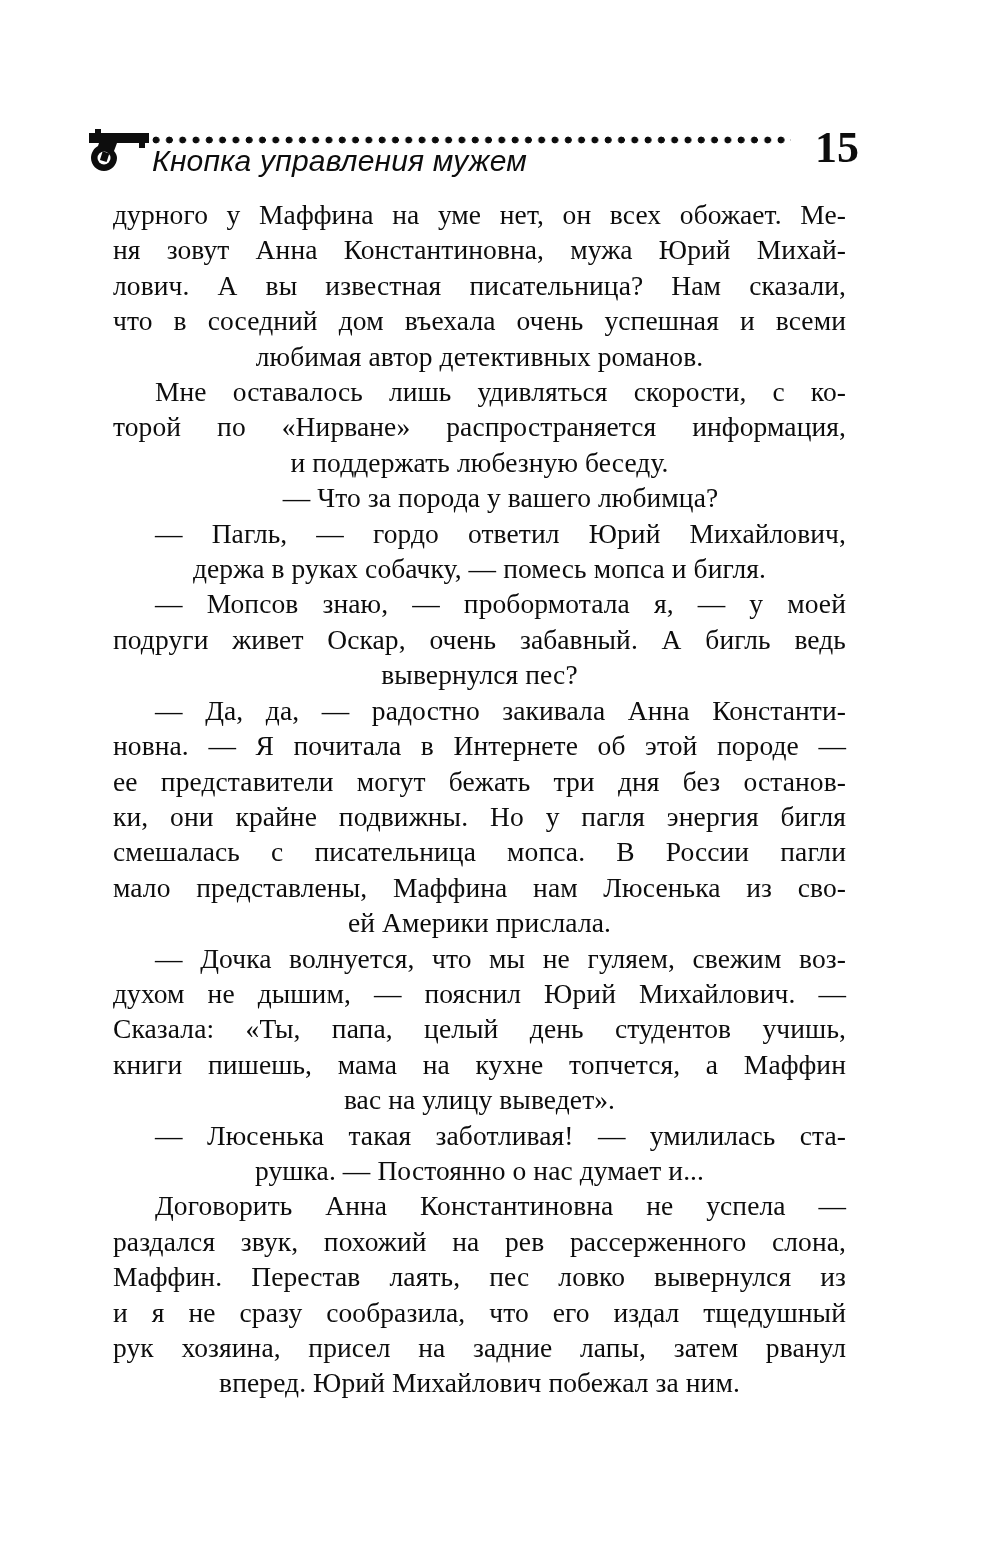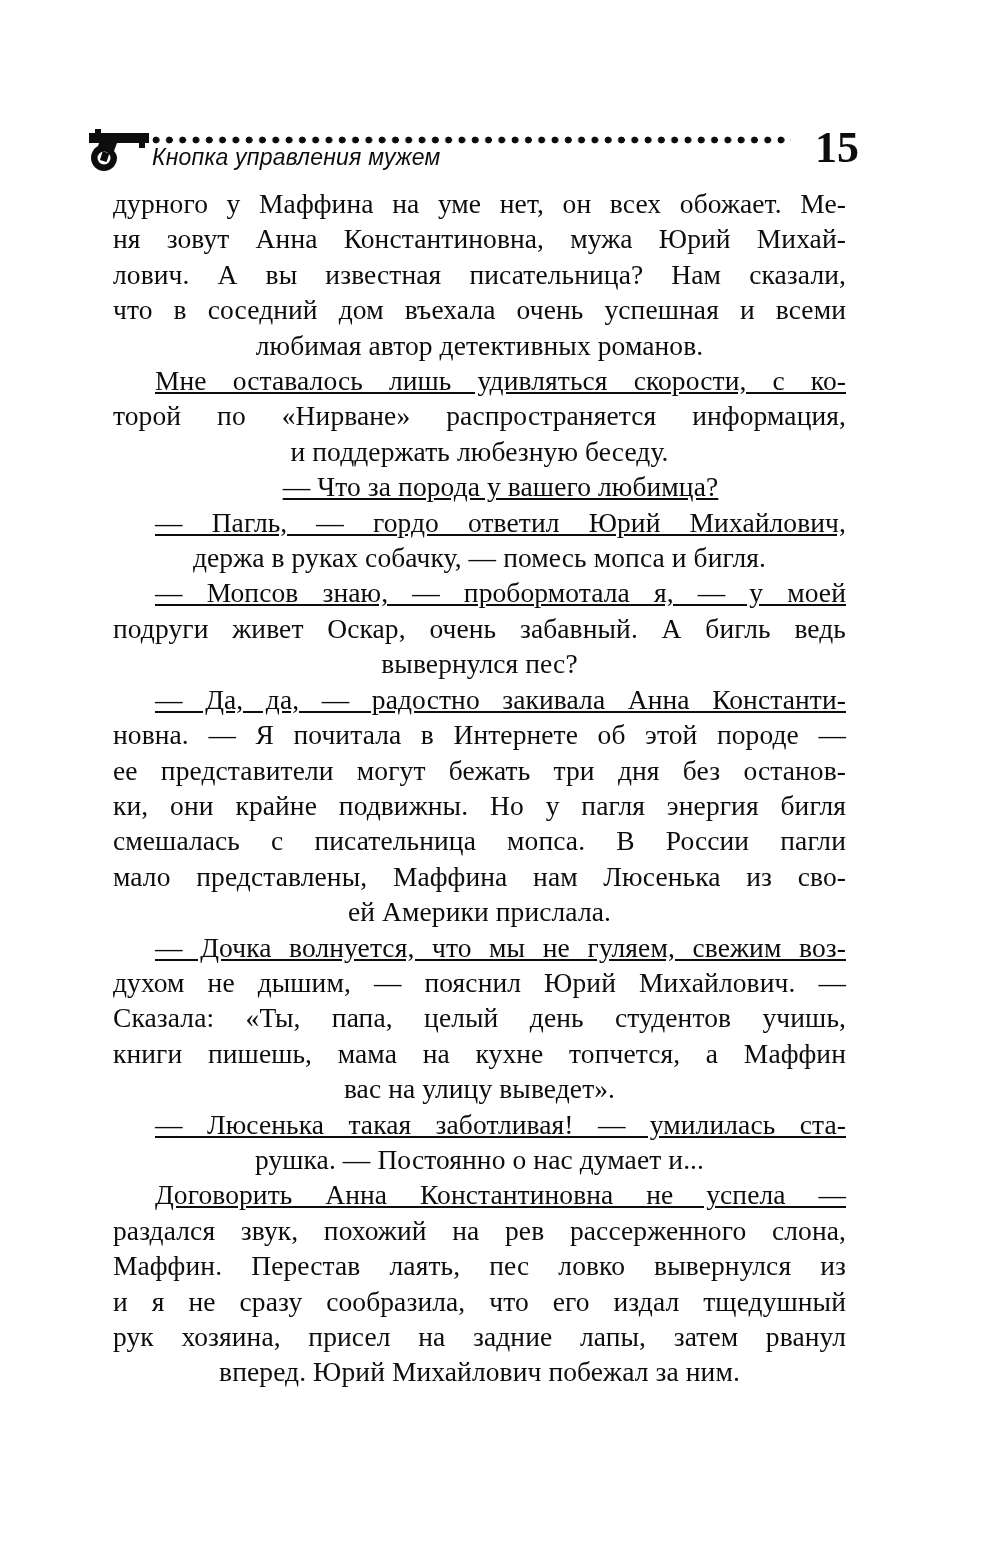--- a/index.html
+++ b/index.html
@@ -24,45 +24,45 @@
     width: 639px; height: 11px;
     background-image: radial-gradient(circle at 4px 5px, #0d0d0d 3.2px, transparent 3.7px);
     background-size: 13.3px 11px;
     background-repeat: repeat-x;
   }
   .running-title {
     position: absolute;
     left: 152px; top: 144px;
     font-family: "Liberation Sans", "DejaVu Sans", sans-serif;
     font-style: italic;
-    font-size: 23px;
+    font-size: 30px;
     letter-spacing: 0.2px;
     white-space: nowrap;
   }
   .page-number {
     position: absolute;
     left: 815px; top: 124px;
     width: 60px;
     font-family: "Liberation Serif", "DejaVu Serif", serif;
     font-weight: bold;
     font-size: 44px;
     line-height: 48px;
   }
   .page-text {
     position: absolute;
-    left: 113px; top: 186px;
+    left: 113px; top: 197px;
     width: 733px;
     font-family: "Liberation Serif", "DejaVu Serif", serif;
     font-size: 27.5px;
     line-height: 35.4px;
     letter-spacing: 0.1px;
   }
   .line { text-align: center; }
   .line.fill { text-align: justify; text-align-last: justify; }
-  .line.indent { text-indent: 42px; text-decoration: underline; }
+  .line.indent { text-indent: 42px; }
 </style>
 </head>
 <body>
 
 <div class="page">
   <div class="header">
     <svg class="gun-icon" viewBox="0 0 64 52" xmlns="http://www.w3.org/2000/svg" aria-hidden="true">
       <path fill="#0d0d0d" d="M8 6 L8 2 L14 2 L14 6 L62 6 L62 16 L58 16 L58 21 L52 21 L52 16 L30 16 L27 24 C29 26 30 29 30 31 C30 38 24 44 17 44 C10 44 4 38 4 31 C4 26 7 21 11 19 L12 16 L2 16 L2 6 Z"></path>
       <circle fill="#ffffff" cx="17" cy="31" r="6.5"></circle>
       <path fill="#0d0d0d" d="M14 25 L21 25 L21 34 L14 34 Z" transform="rotate(18 17 30)"></path>

